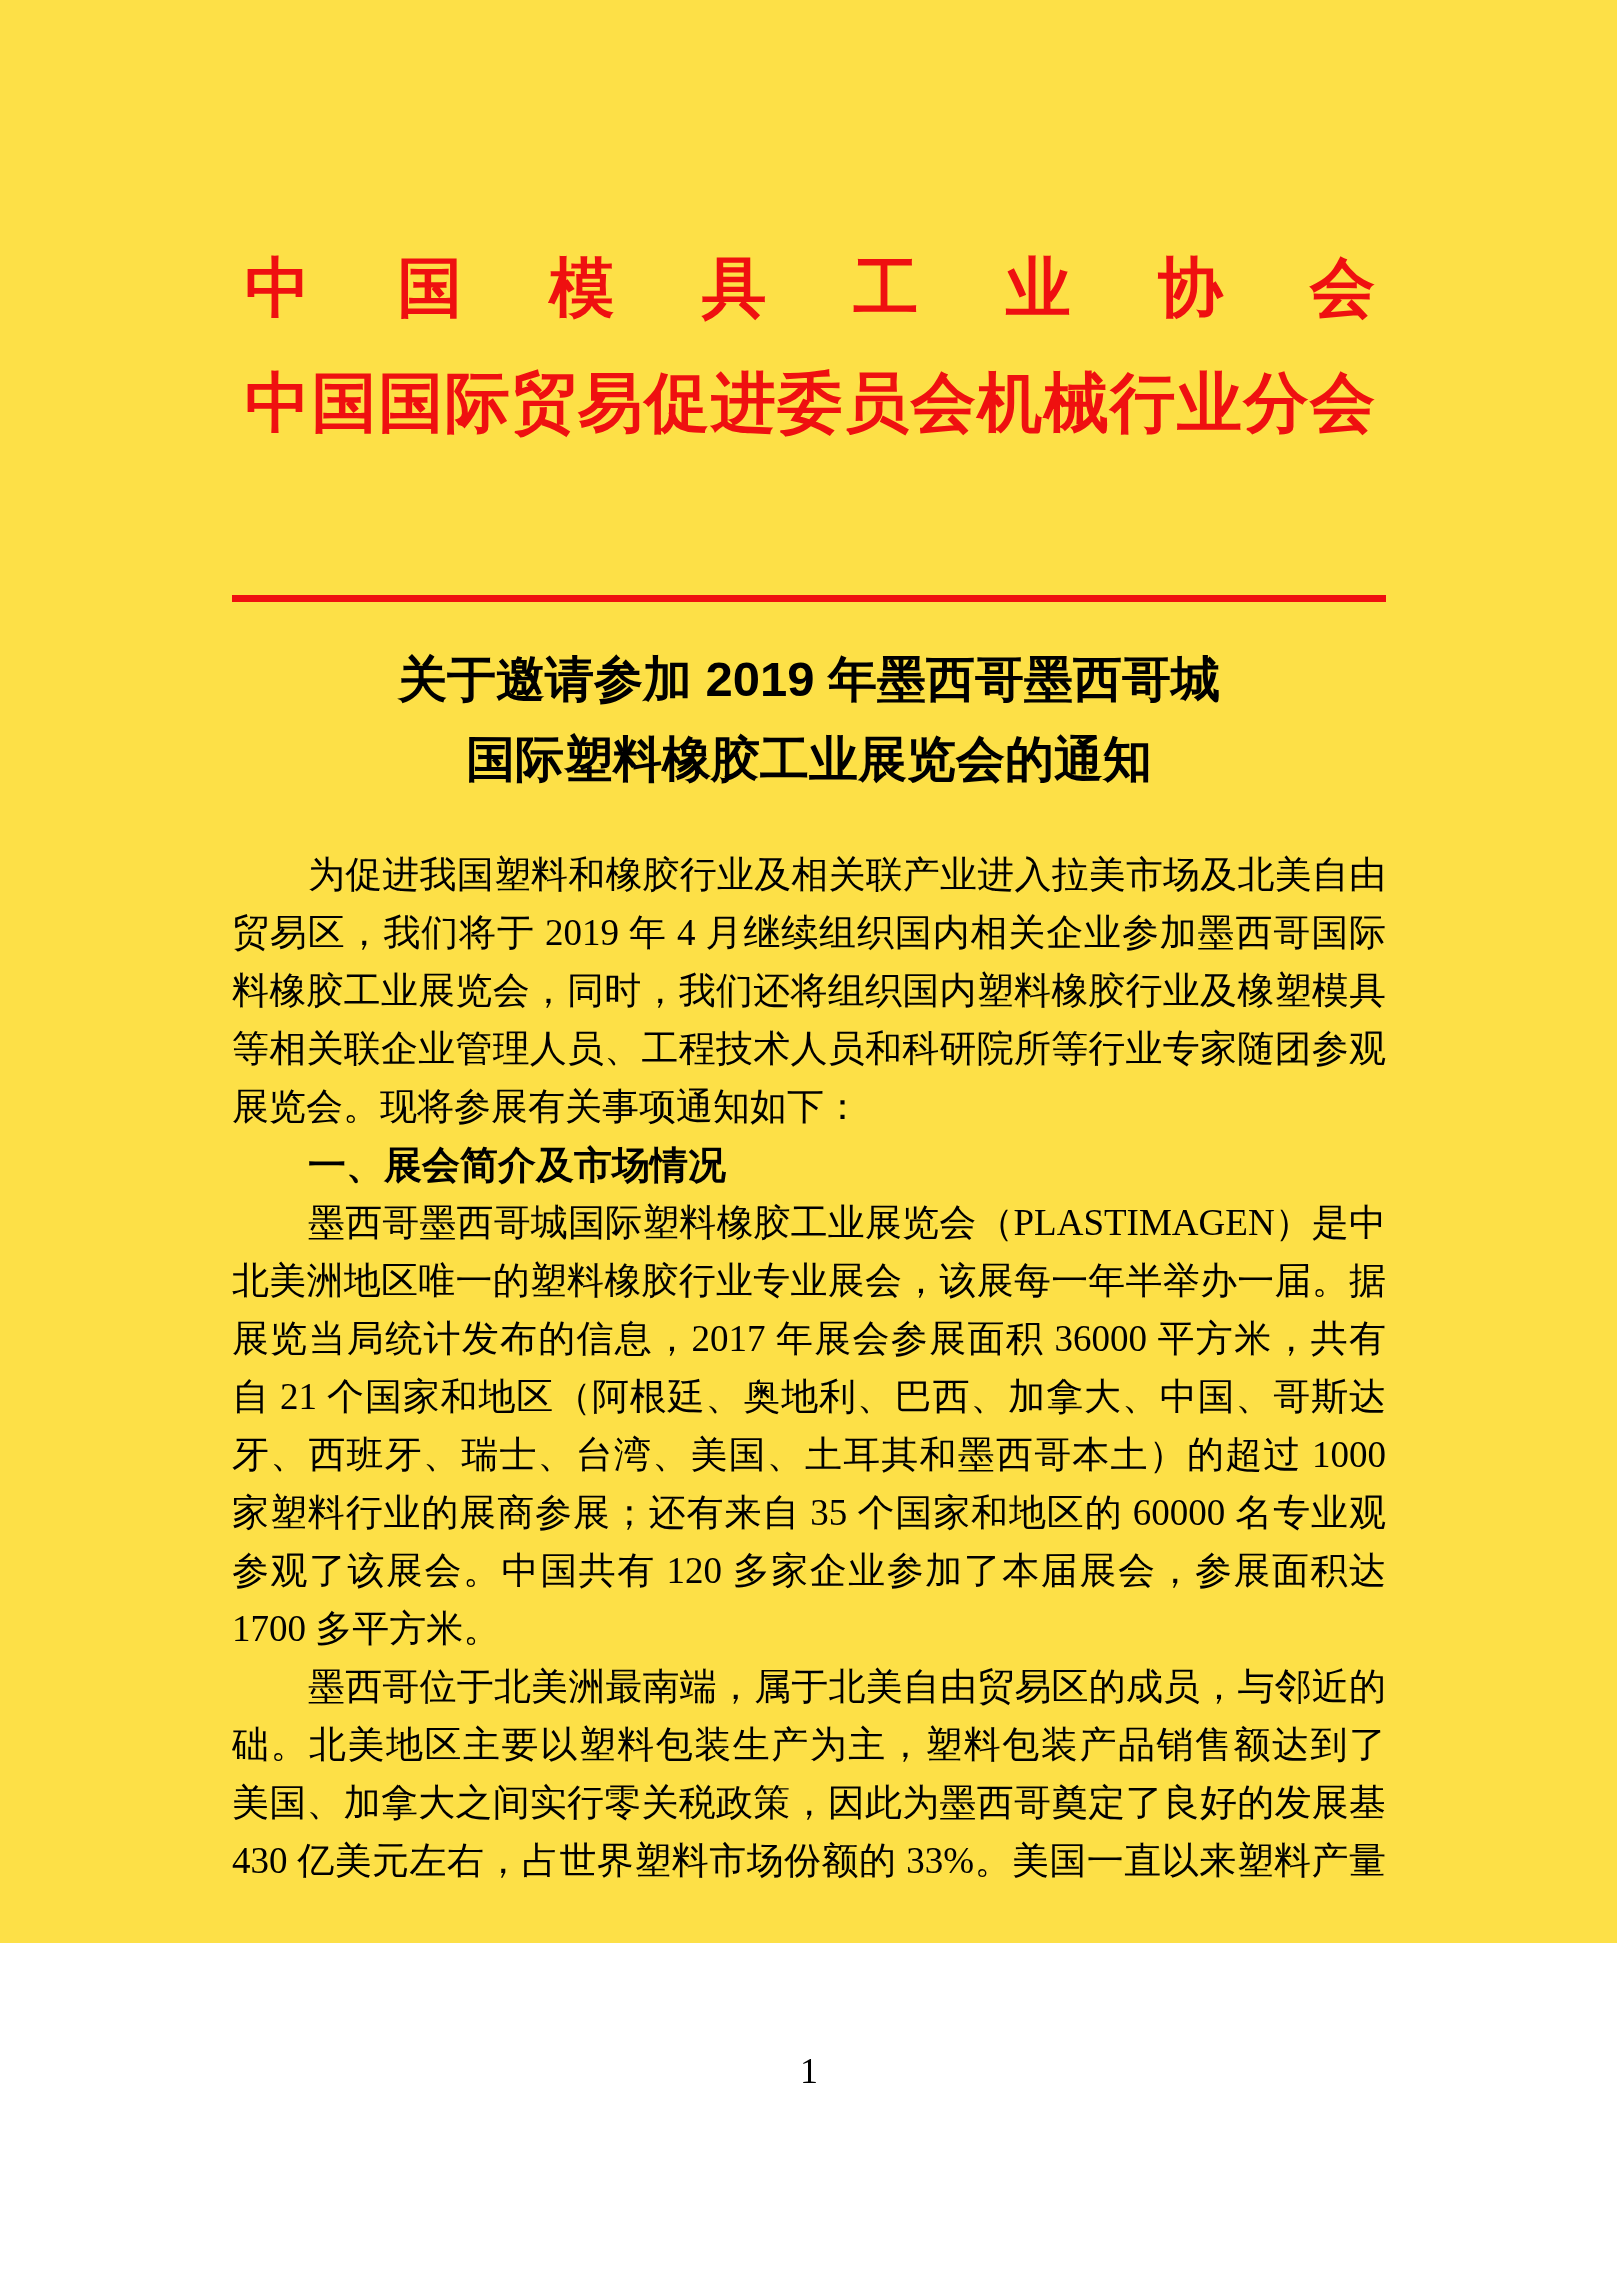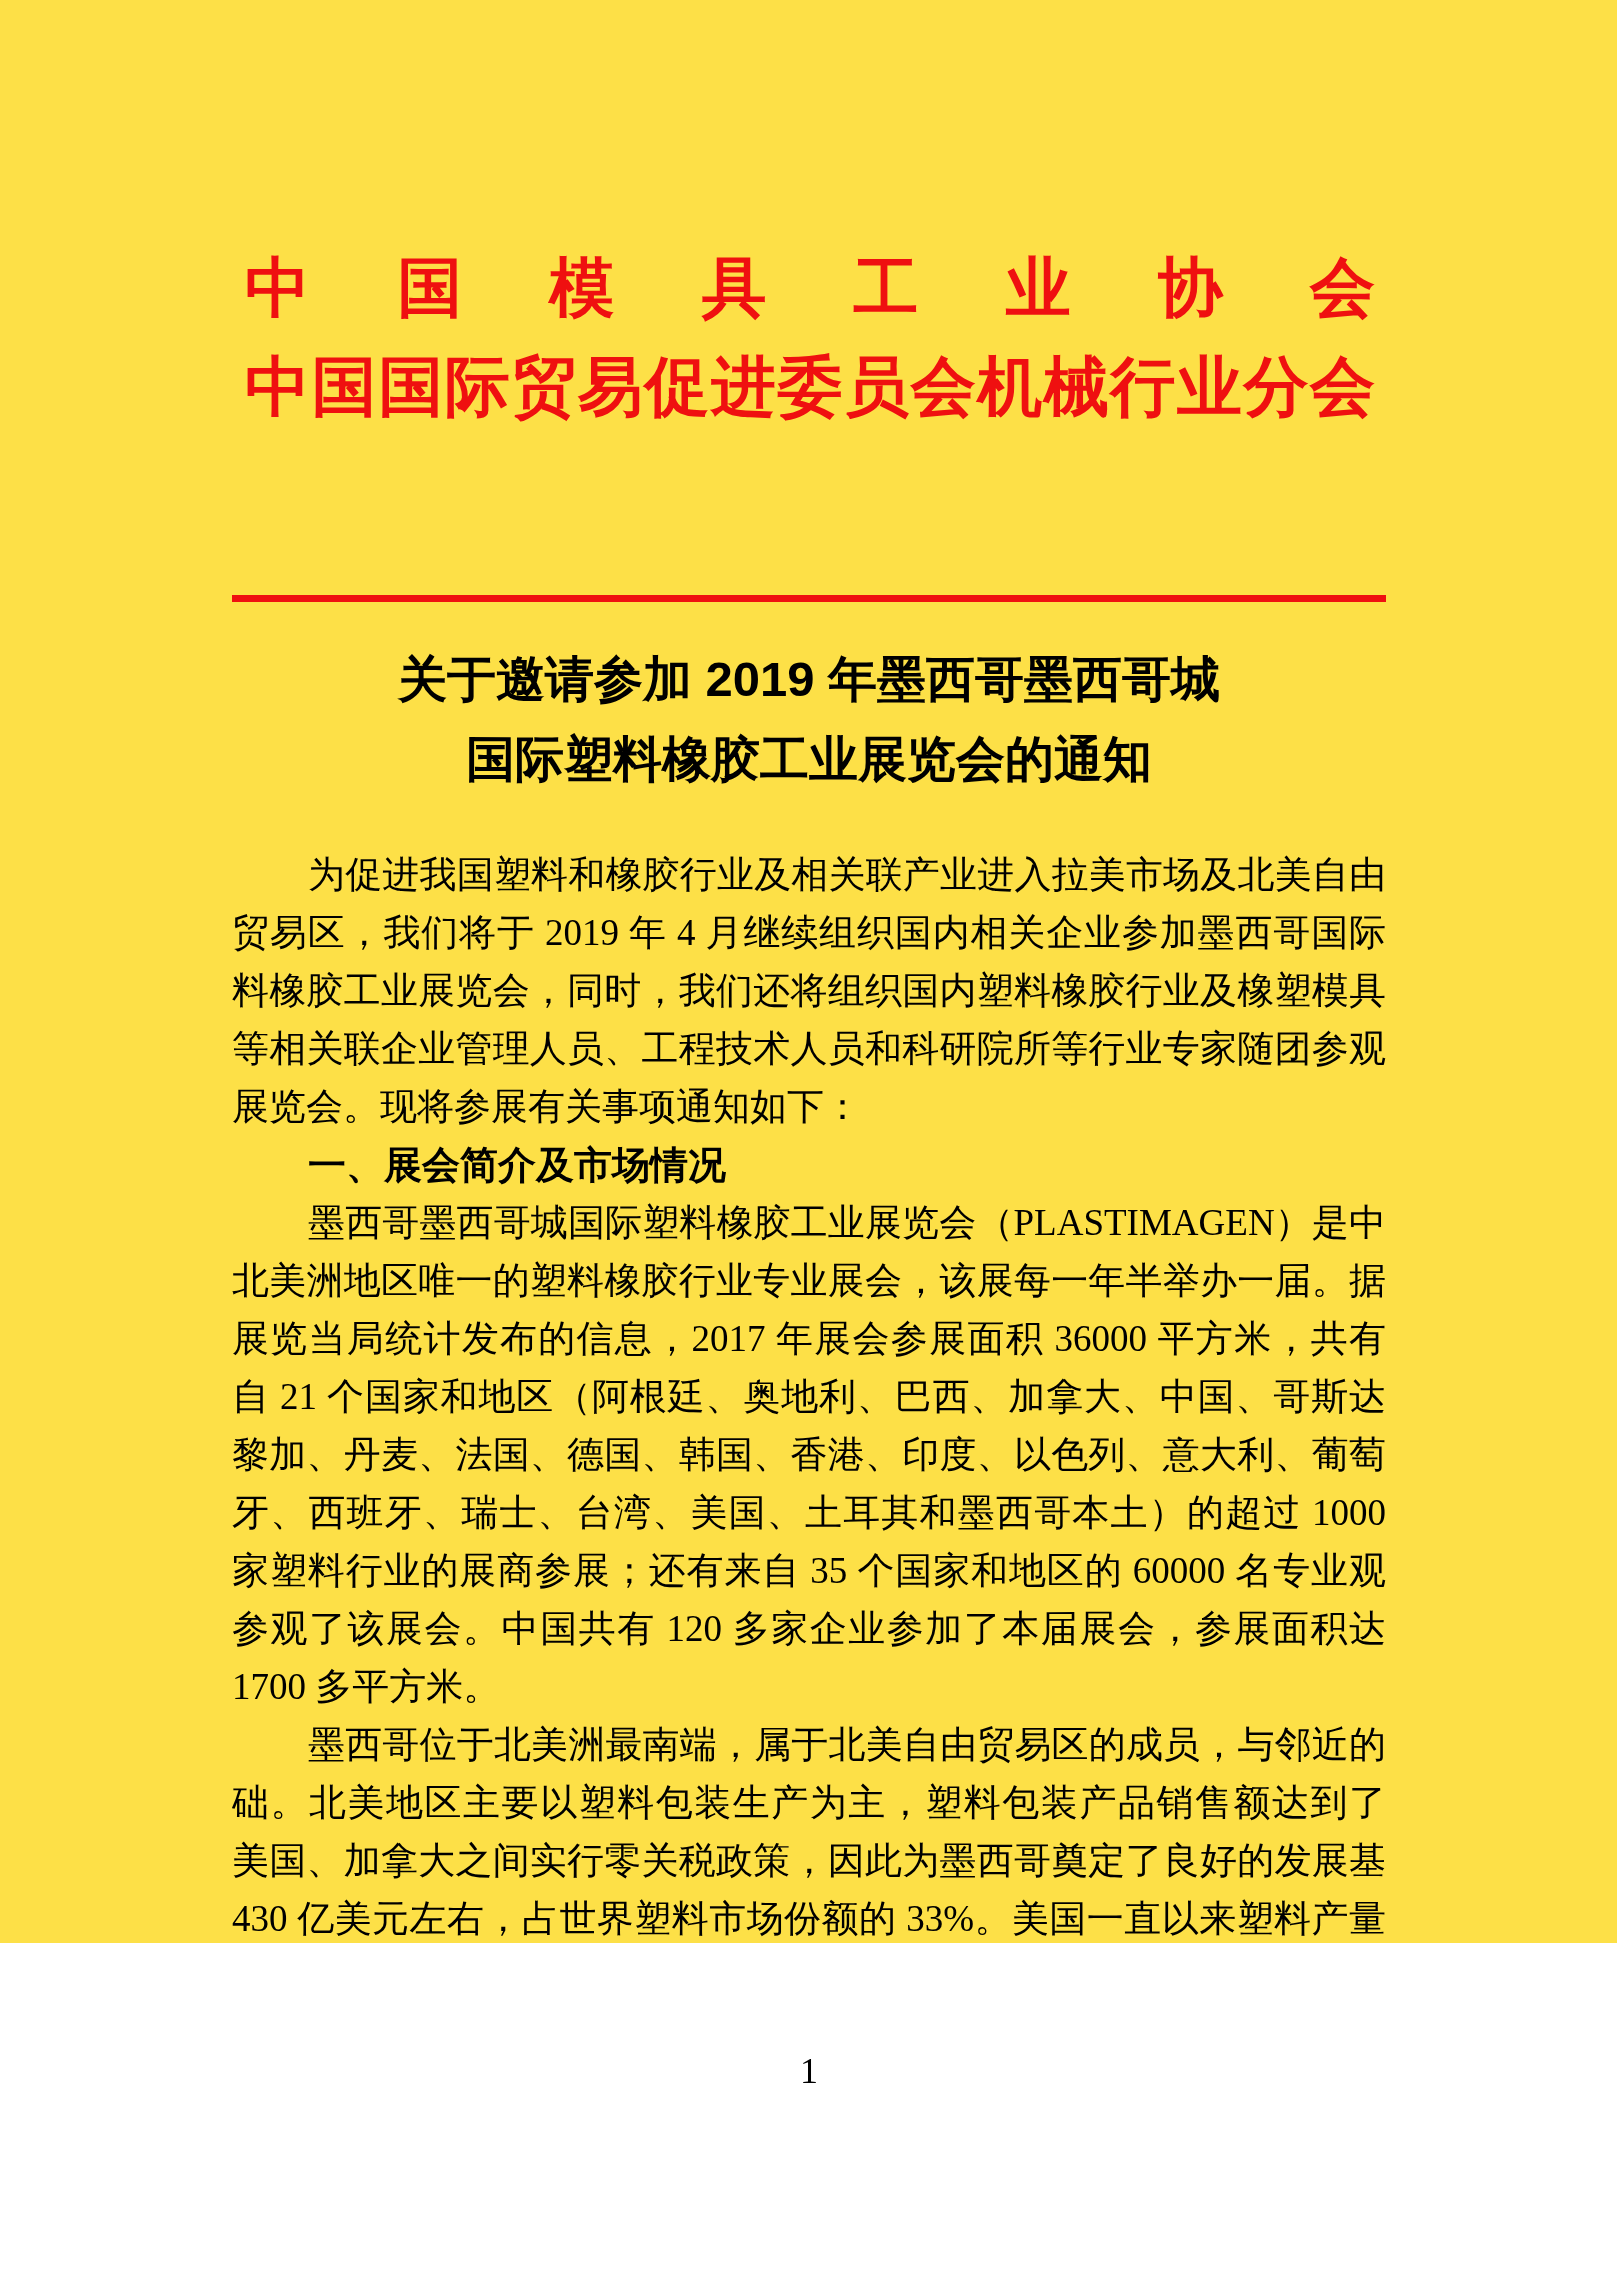--- a/index.html
+++ b/index.html
@@ -30,21 +30,21 @@
     font-weight: bold;
     font-size: 65px;
     line-height: 1.2;
     white-space: nowrap;
     text-align: justify;
     text-align-last: justify;
     text-justify: inter-character;
     overflow: hidden;
   }
   .lh1 { top: 249px; height: 88px; }
-  .lh2 { top: 348px; height: 91px; }
+  .lh2 { top: 364px; height: 91px; }
   
   .docnums {
     position: absolute;
     top: 489px;
     left: 0;
     width: 100%;
     text-align: center;
     font-size: 38px;
     line-height: 56px;
     font-family: "Liberation Serif", "DejaVu Serif", serif;
@@ -140,21 +140,20 @@
     <div class="bline jl">料橡胶工业展览会，同时，我们还将组织国内塑料橡胶行业及橡塑模具</div>
     <div class="bline jl">等相关联企业管理人员、工程技术人员和科研院所等行业专家随团参观</div>
     <div class="bline">展览会。现将参展有关事项通知如下：</div>
 
     <div class="bline ind bold-sans">一、展会简介及市场情况</div>
 
     <div class="bline ind jl">墨西哥墨西哥城国际塑料橡胶工业展览会（PLASTIMAGEN）是中</div>
     <div class="bline jl">北美洲地区唯一的塑料橡胶行业专业展会，该展每一年半举办一届。据</div>
     <div class="bline jl">展览当局统计发布的信息，2017 年展会参展面积 36000 平方米，共有来</div>
     <div class="bline jl">自 21 个国家和地区（阿根廷、奥地利、巴西、加拿大、中国、哥斯达</div>
-    <div class="bline jl">黎加、丹麦、法国、德国、韩国、香港、印度、以色列、意大利、葡萄</div>
     <div class="bline jl">牙、西班牙、瑞士、台湾、美国、土耳其和墨西哥本土）的超过 1000</div>
     <div class="bline jl">家塑料行业的展商参展；还有来自 35 个国家和地区的 60000 名专业观众</div>
     <div class="bline jl">参观了该展会。中国共有 120 多家企业参加了本届展会，参展面积达</div>
     <div class="bline">1700 多平方米。</div>
 
     <div class="bline ind jl">墨西哥位于北美洲最南端，属于北美自由贸易区的成员，与邻近的</div>
     <div class="bline jl">础。北美地区主要以塑料包装生产为主，塑料包装产品销售额达到了</div>
     <div class="bline jl">美国、加拿大之间实行零关税政策，因此为墨西哥奠定了良好的发展基</div>
     <div class="bline jl">430 亿美元左右，占世界塑料市场份额的 33%。美国一直以来塑料产量</div>
   </main>

